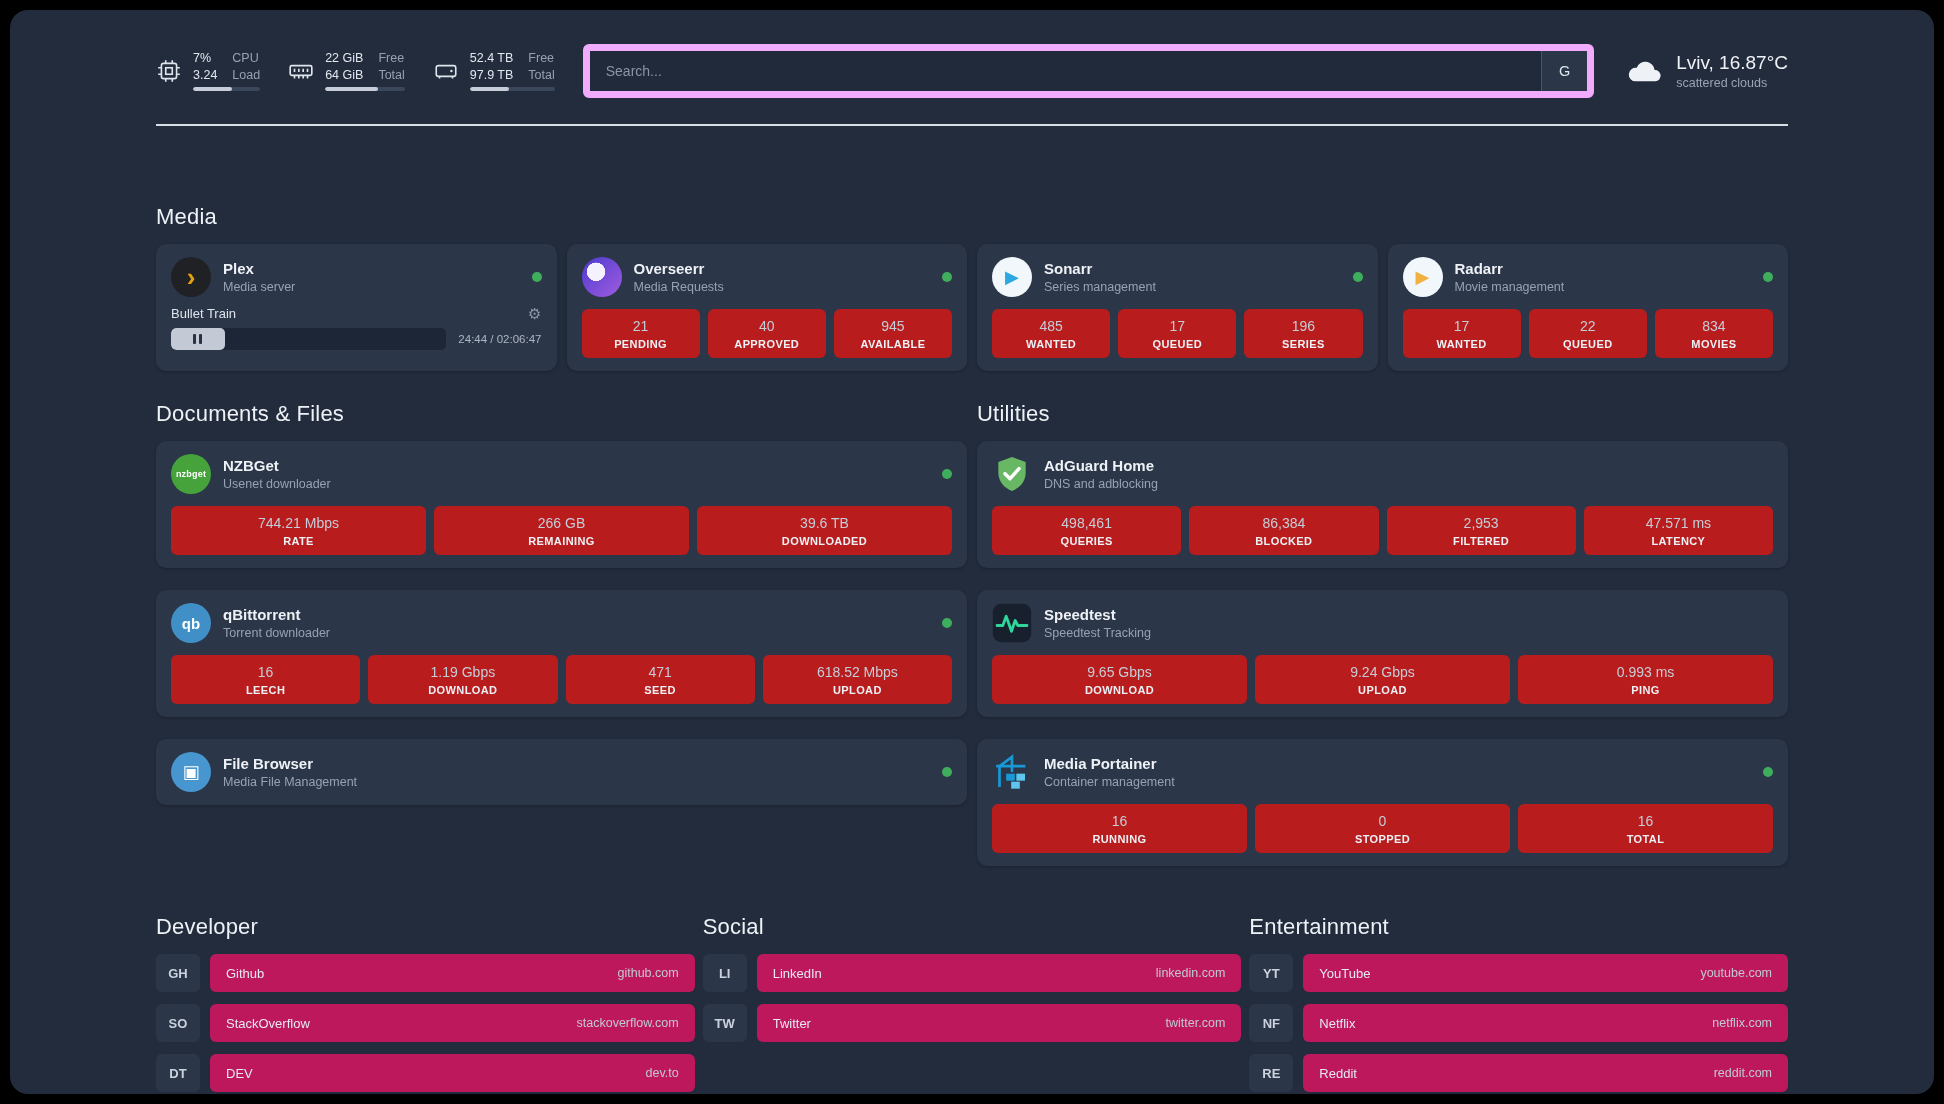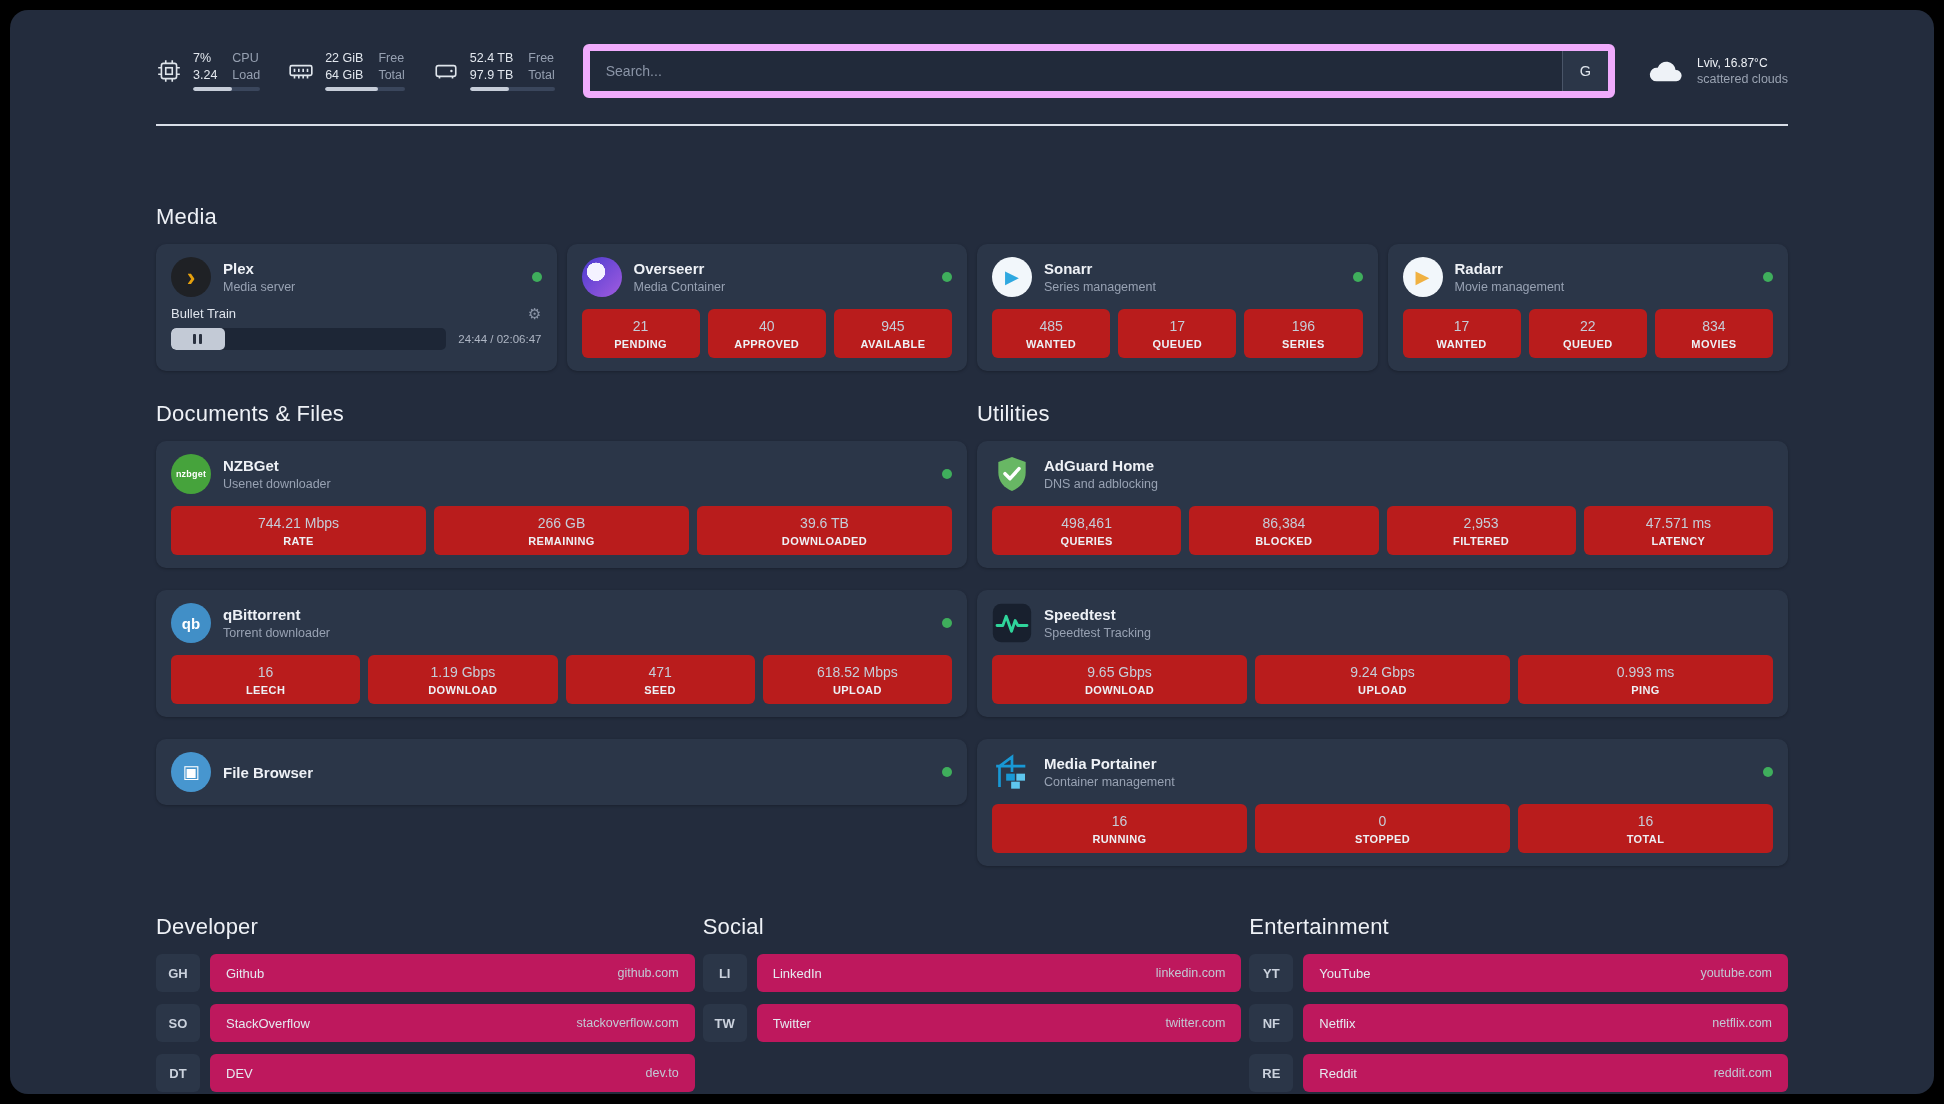--- a/index.html
+++ b/index.html
@@ -24,21 +24,21 @@
   .sys-bar{height:4px;width:100%;background:#3a465c;border-radius:2px;overflow:hidden;}
   .sys-bar i{display:block;height:100%;background:#c6cdd9;border-radius:2px;width:0;}
 
   .search-wrap{flex:1;display:flex;align-items:stretch;height:40px;border:7px solid #f0abfc;border-radius:6px;overflow:hidden;background:#212a3a;margin-right:30px;}
   .search-wrap input{flex:1;background:transparent;border:0;outline:none;color:#dfe5ec;font-size:14px;padding:0 16px;font-family:inherit;}
   .search-wrap input::placeholder{color:#8b95a7;}
   .search-btn{width:46px;background:#2b3648;border:0;border-left:1px solid #4a5568;color:#dfe5ec;font-size:14.5px;cursor:pointer;font-family:inherit;}
 
   .weather{display:flex;align-items:center;gap:12px;}
   .wx-text{display:flex;flex-direction:column;gap:2px;}
-  .wx-loc{font-size:12px;color:#eef1f6;}
+  .wx-loc{font-size:19px;color:#eef1f6;}
   .wx-cond{font-size:12.5px;color:#9aa3b2;}
 
   .divider{border:0;height:2px;background:#d8dee8;margin:26px 0 0;}
 
   
   .section-title{font-size:22px;font-weight:500;color:#eef1f6;margin:0 0 14px;letter-spacing:.2px;}
   .media-section{margin-top:78px;}
   .media-grid{display:grid;grid-template-columns:repeat(4,1fr);gap:10px;}
   .two-col{display:grid;grid-template-columns:1fr 1fr;gap:10px;margin-top:30px;align-items:start;}
   .stack{display:flex;flex-direction:column;gap:22px;}
@@ -208,21 +208,21 @@
                 </div>
                 <div class="ptime">24:44 / 02:06:47</div>
               </div>
             </div>
           </div>
           <div class="card svc">
             <div class="svc-head">
               <span class="svc-icon" style="background: radial-gradient(circle at 35% 37%, rgb(244, 242, 255) 0px, rgb(244, 242, 255) 25%, rgba(255, 255, 255, 0) 26%), linear-gradient(135deg, rgb(76, 59, 207) 0%, rgb(161, 92, 224) 100%);"></span>
               <div class="svc-titles">
                 <div class="svc-name">Overseerr</div>
-                <div class="svc-sub">Media Container</div>
+                <div class="svc-sub">Media Requests</div>
               </div>
               <span class="dot on"></span>
             </div>
             <div class="stats">
               <div class="tile">
                 <div class="tval">21</div>
                 <div class="tlab">PENDING</div>
               </div>
               <div class="tile">
                 <div class="tval">40</div>
@@ -349,20 +349,21 @@
                 </div>
               </div>
             </div>
             <div class="card svc">
               <div class="svc-head">
                 <span class="svc-icon" style="background: rgb(71, 150, 207);">
                   <span class="glyph" style="color:#ffffff;font-size:18px">▣</span>
                 </span>
                 <div class="svc-titles">
                   <div class="svc-name">File Browser</div>
+                  <div class="svc-sub">Media File Management</div>
                 </div>
                 <span class="dot on"></span>
               </div>
             </div>
           </div>
       </section>
       <section>
         <h2 class="section-title">Utilities</h2>
         <div class="stack" id="right-cards">
             <div class="card svc">

